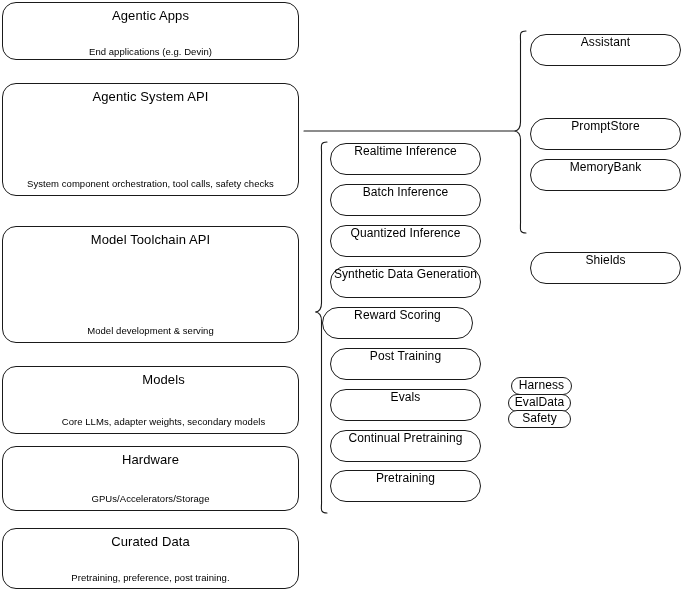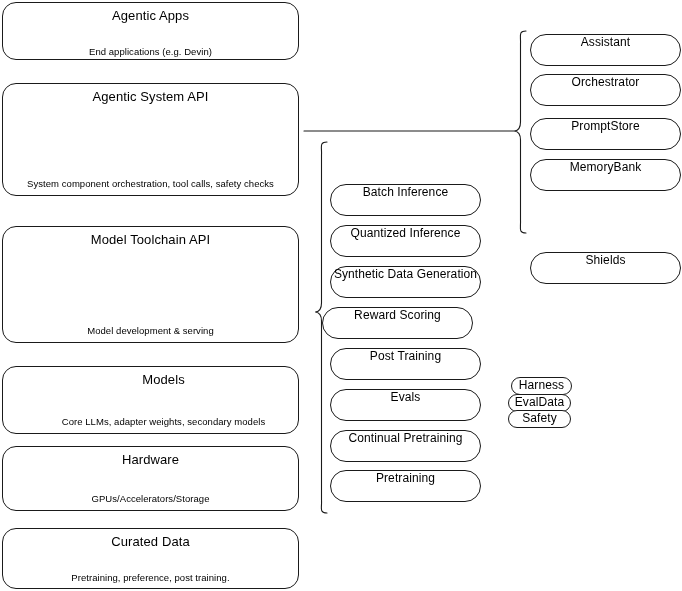--- a/index.html
+++ b/index.html
@@ -125,20 +125,23 @@
   <svg class="connector" style="left:0px; top:0px; width:682px; height:591px;">
     <path d="M 327 142
              C 319 142, 322 147, 321.5 155
              L 321.5 303
              C 321.5 309, 319.5 311.5, 315.5 312
              C 319.5 312.5, 321.5 315, 321.5 321
              L 321.5 500
              C 322 508, 319 513, 327 513"></path>
   </svg>
 
+  <div class="node chip" style="left:330px; top:143px; width:151px; height:32px;">
+    <span>Realtime Inference</span>
+  </div>
   <div class="node chip" style="left:330px; top:184px; width:151px; height:32px;">
     <span>Batch Inference</span>
   </div>
   <div class="node chip" style="left:330px; top:225px; width:151px; height:32px;">
     <span>Quantized Inference</span>
   </div>
   <div class="node chip" style="left:330px; top:266px; width:151px; height:32px;">
     <span>Synthetic Data Generation</span>
   </div>
   <div class="node chip" style="left:322px; top:307px; width:151px; height:32px;">
@@ -163,23 +166,20 @@
   <div class="node tag" style="left:468px; top:394px; width:63px; height:18px;">
     <span>EvalData</span>
   </div>
   <div class="node tag" style="left:468px; top:410px; width:63px; height:18px;">
     <span>Safety</span>
   </div>
 
   <div class="node chip" style="left:530px; top:34px; width:151px; height:32px;">
     <span>Assistant</span>
   </div>
-  <div class="node chip" style="left:530px; top:74px; width:151px; height:32px;">
-    <span>Orchestrator</span>
-  </div>
   <div class="node chip" style="left:530px; top:118px; width:151px; height:32px;">
     <span>PromptStore</span>
   </div>
   <div class="node chip" style="left:530px; top:159px; width:151px; height:32px;">
     <span>MemoryBank</span>
   </div>
   <div class="node chip" style="left:530px; top:204px; width:151px; height:32px;margin-top:48px;">
     <span>Shields</span>
   </div>
 

